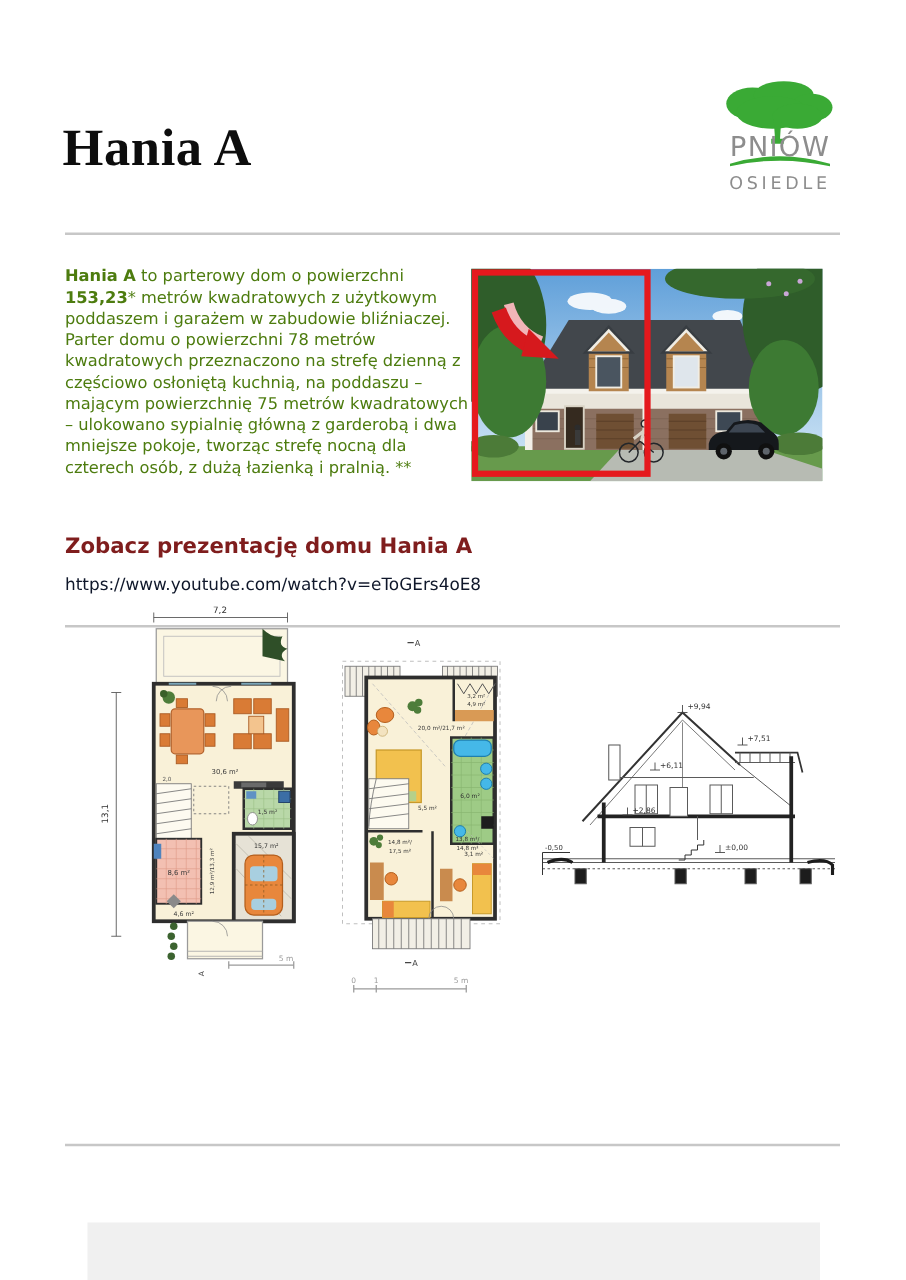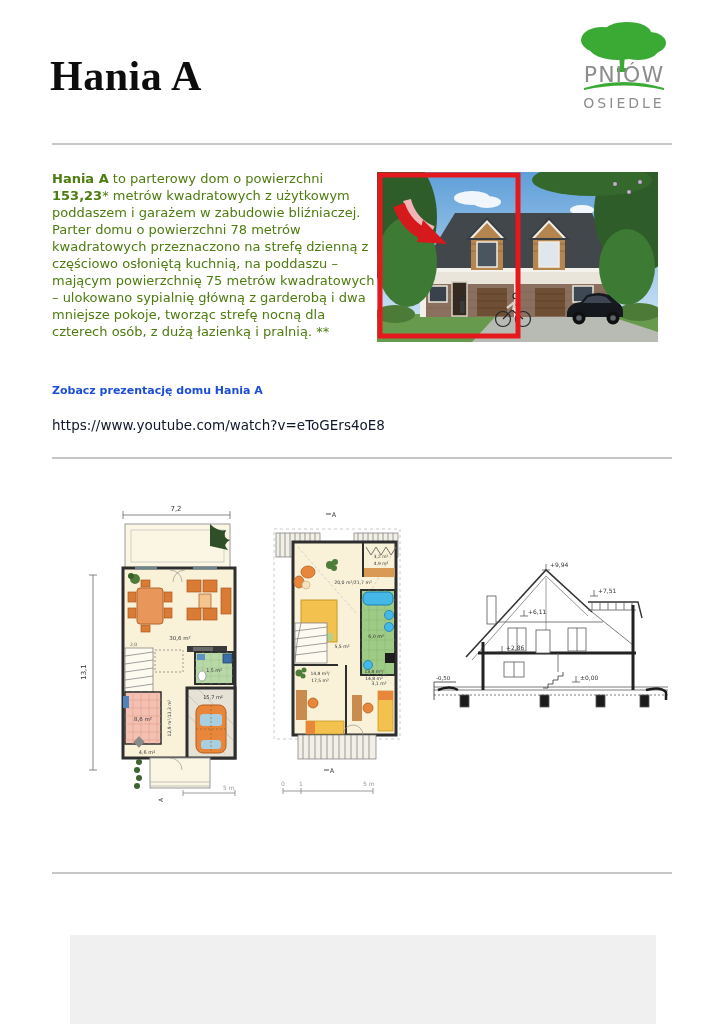--- a/index.html
+++ b/index.html
@@ -1,38 +1,38 @@
 <!DOCTYPE html>
 <html><head>
 <meta charset="utf-8">
 <style>
   html,body{margin:0;padding:0;}
   body{
     width:725px;height:1024px;position:relative;background:#ffffff;
     font-family:"DejaVu Sans",sans-serif;color:#1a1a1a;overflow:hidden;
   }
-  .abs{position:absolute;}
+  .abs{position:absolute;margin-top:43px;}
   .page-title{
     left:50px;top:52px;font-family:"Liberation Serif",serif;font-weight:bold;
     font-size:42px;letter-spacing:.5px;color:#0d0d0d;
   }
   .divider{height:2px;background:#c7c7c7;width:620px;left:52px;}
   #div1{top:143px;} #div2{top:457px;} #div3{top:872px;}
   .desc{
     left:52px;top:170px;width:330px;font-size:13px;line-height:17px;color:#4d7c0f;
   }
   .desc b{font-weight:bold;}
   .photo-wrap{left:377px;top:172px;width:281px;height:170px;}
-  .video-heading{left:52px;top:384px;font-size:11px;font-weight:bold;color:#1d4ed8;}
+  .video-heading{left:52px;top:384px;font-size:17px;font-weight:bold;color:#7f1d1d;}
   .video-url{left:52px;top:417px;font-size:13.5px;color:#0f172a;cursor:pointer;}
   .footer-box{left:70px;top:935px;width:586px;height:89px;background:#f0f0f0;}
   svg text{font-family:"DejaVu Sans",sans-serif;}
   .logo-wrap{left:572px;top:20px;width:104px;height:96px;}
   .plan{position:absolute;}
-  #plan-ground{left:75px;top:500px;}
+  #plan-ground{left:75px;top:479px;}
   #plan-upper{left:268px;top:505px;}
   #plan-section{left:428px;top:550px;}
 </style>
 </head>
 <body>
 
 <div class="abs page-title">Hania A</div>
 
 <div class="abs logo-wrap">
   <svg width="104" height="96" viewBox="0 0 104 96">

